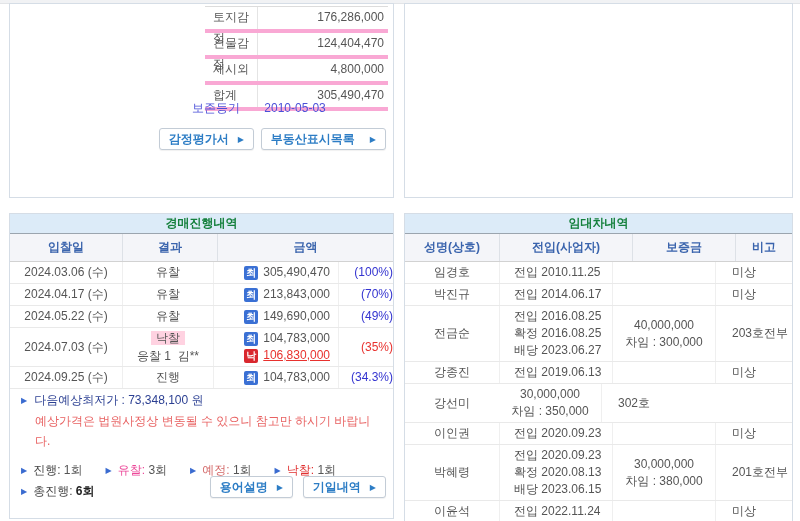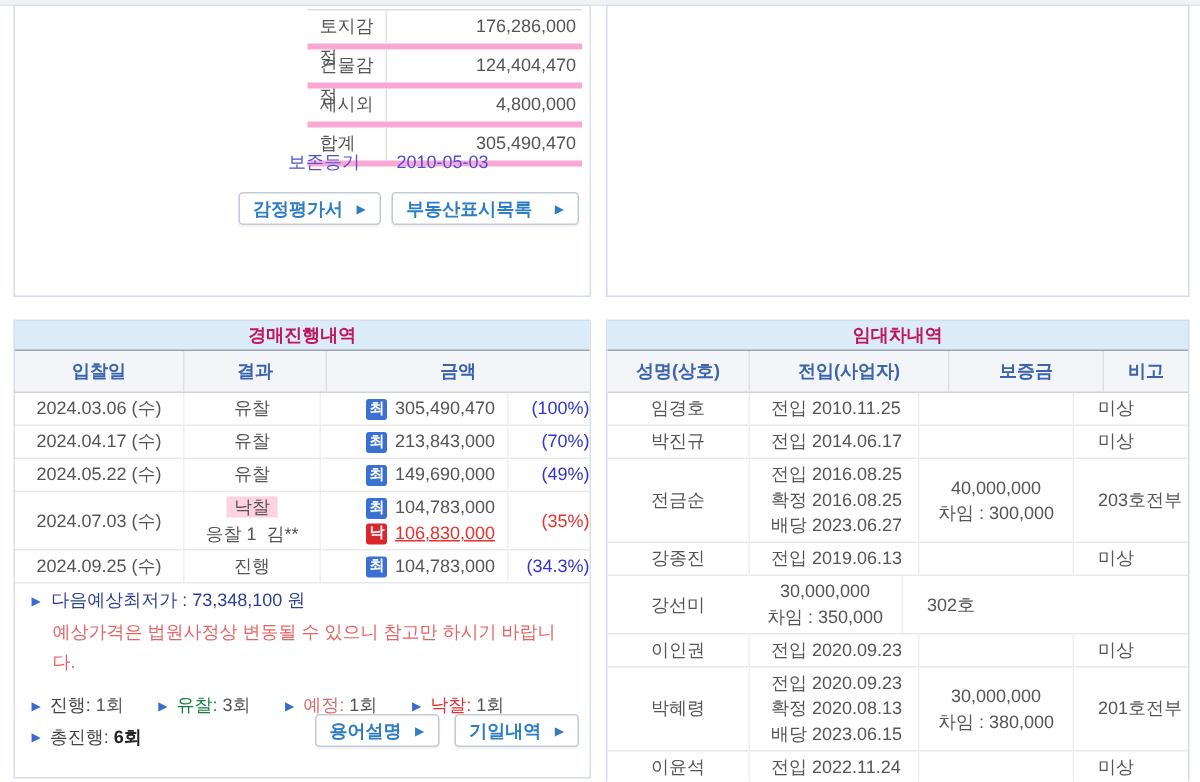--- a/index.html
+++ b/index.html
@@ -23,21 +23,21 @@
   .btn{display:inline-flex;align-items:center;height:22px;padding:0 9px;border:1px solid #c3ccd6;
        border-radius:3px;background:#fff;color:#2d7dc5;font-weight:bold;font-size:12px;cursor:pointer;
        font-family:inherit;box-shadow:0 1px 1px rgba(0,0,0,0.06);}
   .btn .arr{font-size:8px;margin-left:9px;}
   .btn-wide .arr{margin-left:15px;}
   .btnrow-top{position:absolute;top:124px;right:7px;display:flex;gap:7px;}
   .btnrow-bot{position:absolute;top:262px;right:7px;display:flex;gap:10px;}
 
   
   .sec-title{height:19px;line-height:19px;background:#dcebf8;border-bottom:1px solid #9ba5af;
-             color:#be185d;font-weight:bold;text-align:center;}
+             color:#15803d;font-weight:bold;text-align:center;}
   .thead{display:flex;height:27px;line-height:27px;background:#f4f5f9;border-bottom:1px solid #d2d2d2;
          color:#3a64ad;font-weight:bold;text-align:center;}
   .hdiv{border-left:1px solid #dde1e7;border-right:1px solid #dde1e7;}
   .hdivl{border-left:1px solid #dde1e7;}
 
   
   .hc-date{width:112px;} .hc-res{width:96px;box-sizing:border-box;} .hc-amt{flex:1;}
   .row{display:flex;border-bottom:1px solid #e9e9e9;box-sizing:border-box;}
   .cell{display:flex;flex-direction:column;justify-content:center;padding:2px 0;box-sizing:border-box;line-height:17px;}
   .auc-row{min-height:22px;}
@@ -59,21 +59,21 @@
   
   .auc-notes{position:absolute;left:11px;top:176px;right:8px;}
   .tri{color:#3a6bd0;font-size:8px;vertical-align:1px;}
   .note1{color:#2b3f92;line-height:20px;}
   .note1 .tri{margin-right:7px;}
   .note2{color:#e86262;padding-left:14px;line-height:20px;}
   .stats{display:flex;margin-top:9px;line-height:20px;}
   .stat{margin-right:23px;color:#555;}
   .stat .tri{margin-right:6px;}
   .stat-label{color:#444;}
-  .stat-label.blue{color:#15803d;} .stat-label.softred{color:#d46a6a;} .stat-label.red{color:#e03030;}
+  .stat-label.blue{color:#ec4899;} .stat-label.softred{color:#d46a6a;} .stat-label.red{color:#e03030;}
   .total{line-height:20px;color:#444;}
   .total .tri{margin-right:6px;}
   .total-val{font-weight:bold;color:#222;}
 
   
   .lc-name{width:94px;} .lc-move{width:134px;box-sizing:border-box;} .lc-dep{width:102px;} .lc-note{flex:1;}
   .lease-row{min-height:21px;}
   .l-name{width:94px;align-items:center;text-align:center;}
   .l-move{width:114px;border-left:1px solid #efefef;border-right:1px solid #efefef;align-items:flex-start;padding-left:14px;}
   .l-dep{width:102px;align-items:center;text-align:center;padding-left:0;}

